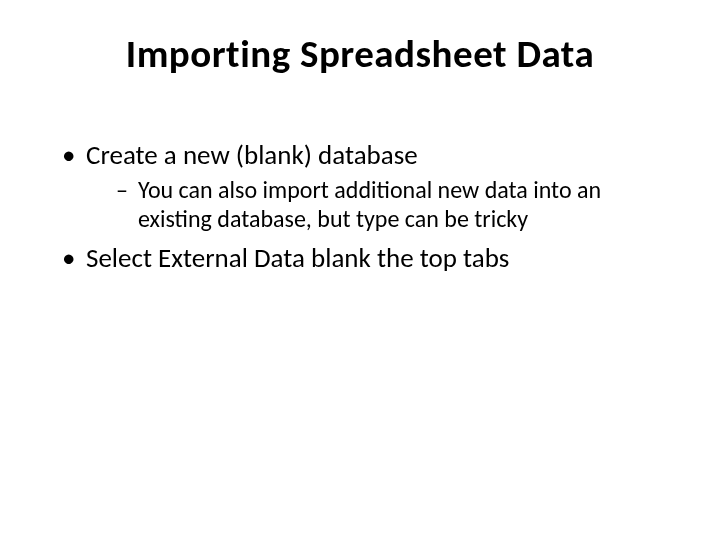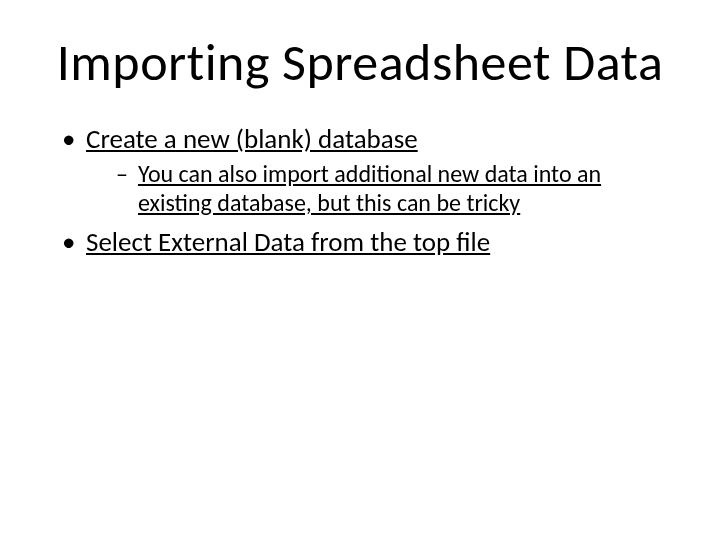--- a/index.html
+++ b/index.html
@@ -10,30 +10,29 @@
     body {
       width: 720px;
       height: 540px;
       background: #ffffff;
       font-family: Calibri, 'Segoe UI', Arial, sans-serif;
       color: #000000;
       padding: 30px 50px 30px 50px;
       overflow: hidden;
     }
     .slide-title {
-      font-size: 52px;
-      font-weight: 400;
+      font-size: 39px;
+      font-weight: 700;
       text-align: center;
-      margin-bottom: 28px;
+      margin-bottom: 61px;
       letter-spacing: 0.5px;
     }
     .bullet-list {
       list-style: none;
       padding-left: 8px;
-      text-decoration: underline;
     }
     .bullet-item {
       font-size: 27px;
       line-height: 1.25;
       margin-bottom: 4px;
       position: relative;
       padding-left: 28px;
     }
     .bullet-item::before {
       content: "•";
@@ -65,20 +64,20 @@
 </head>
 <body>
 
 <h1 class="slide-title">Importing Spreadsheet Data</h1>
 
 <ul class="bullet-list">
   <li class="bullet-item">
     <span>Create a new (blank) database</span>
     <ul class="sub-bullet-list">
       <li class="sub-bullet-item">
-        <span>You can also import additional new data into an existing database, but this can be tricky</span>
+        <span>You can also import additional new data into an existing database, but type can be tricky</span>
       </li>
     </ul>
   </li>
   <li class="bullet-item">
-    <span>Select External Data from the top file</span>
+    <span>Select External Data blank the top tabs</span>
   </li>
 </ul>
 
 </body></html>

